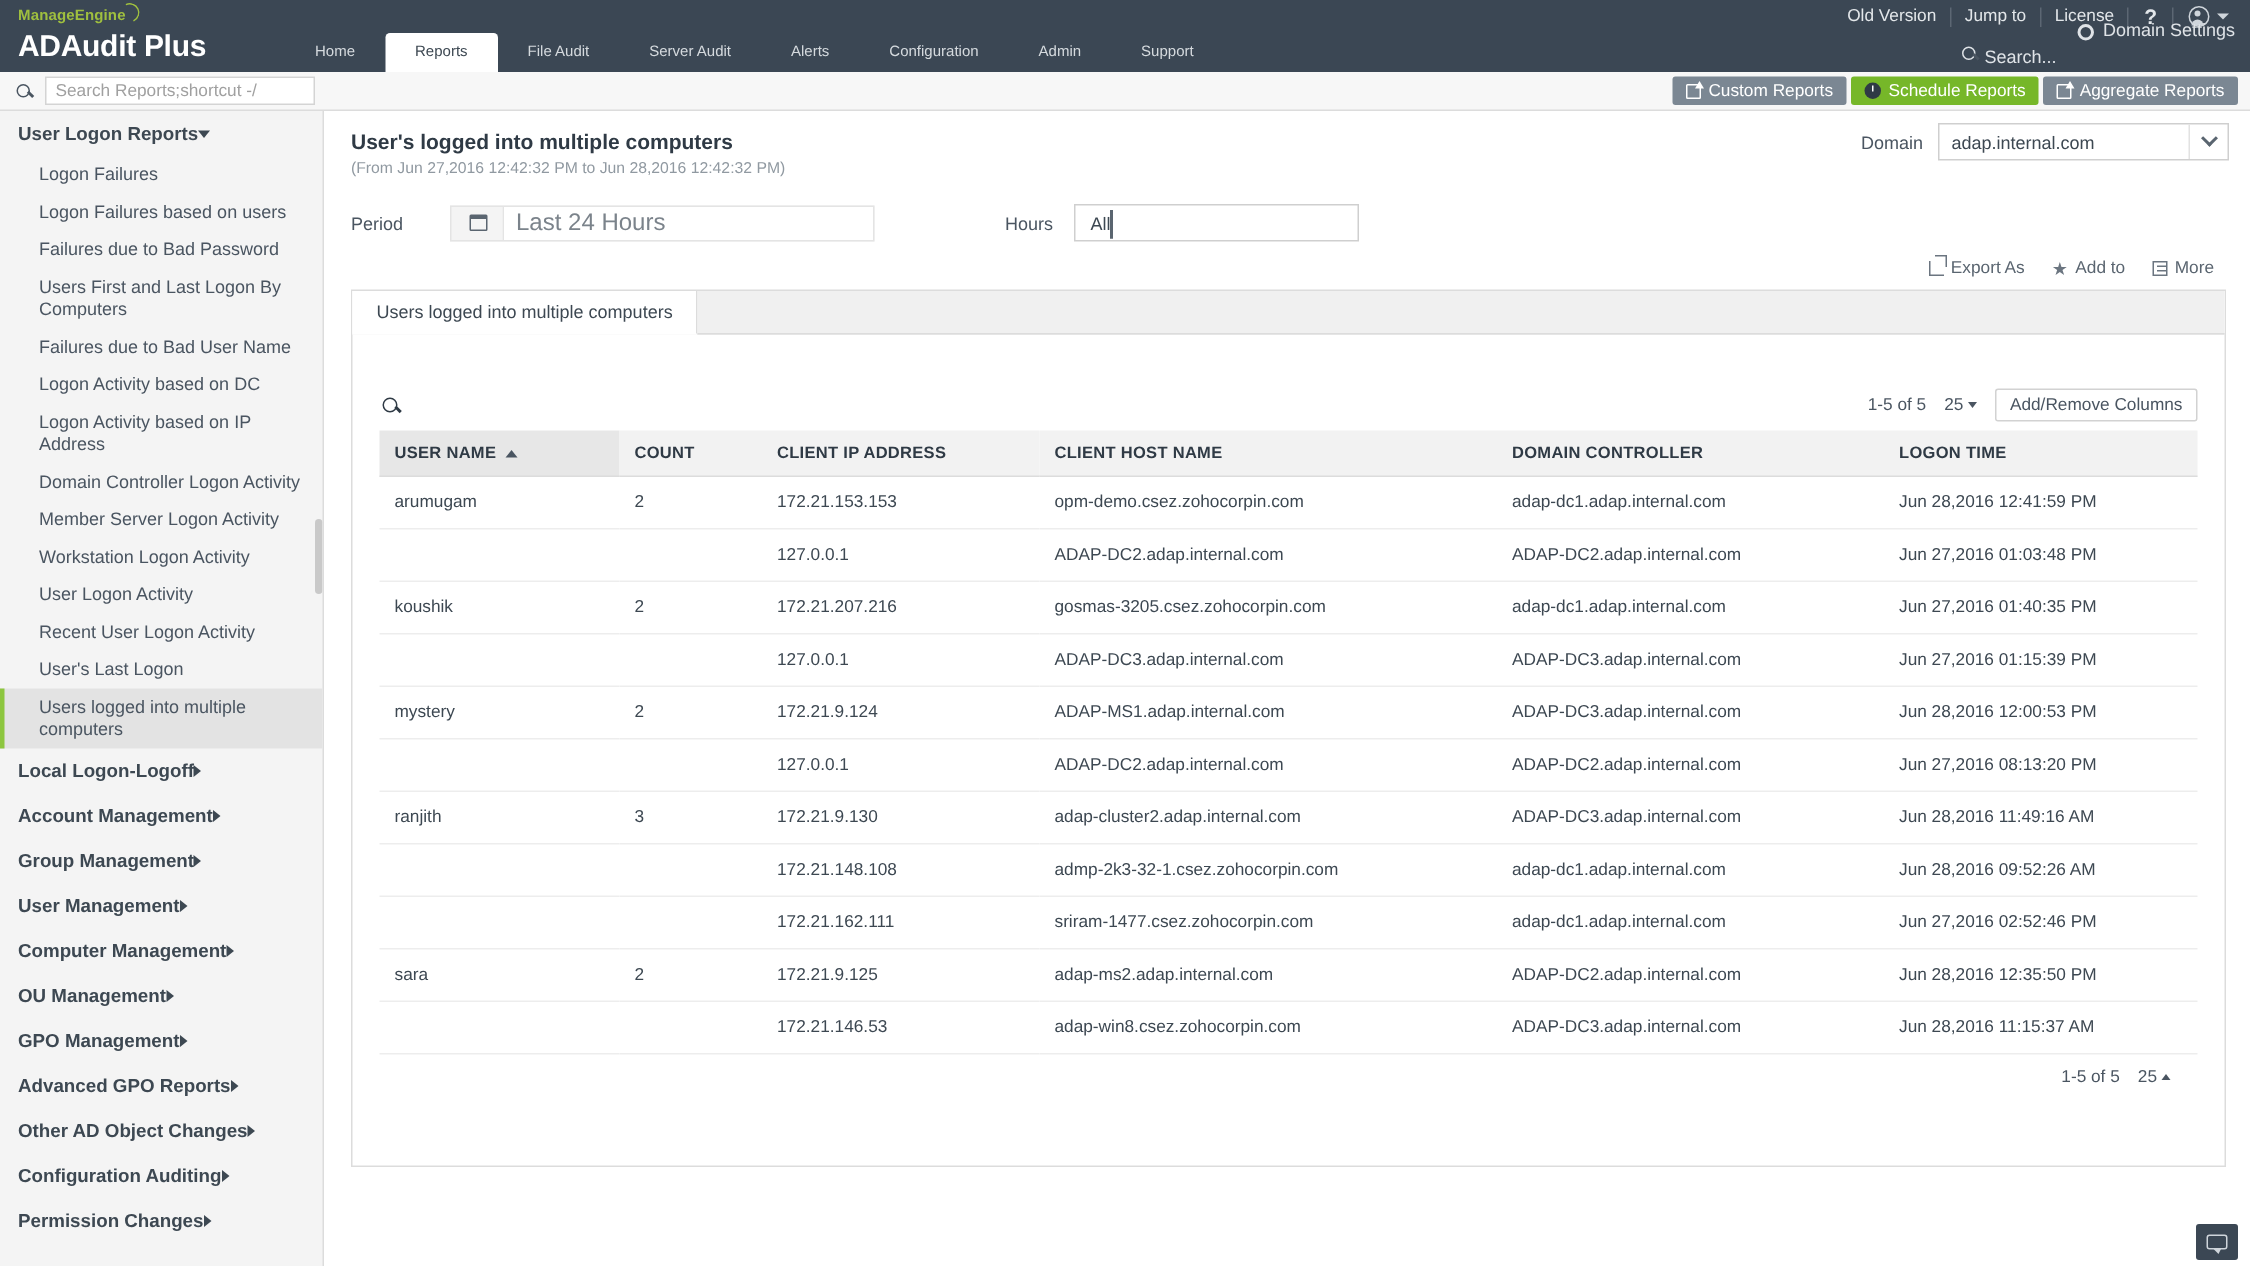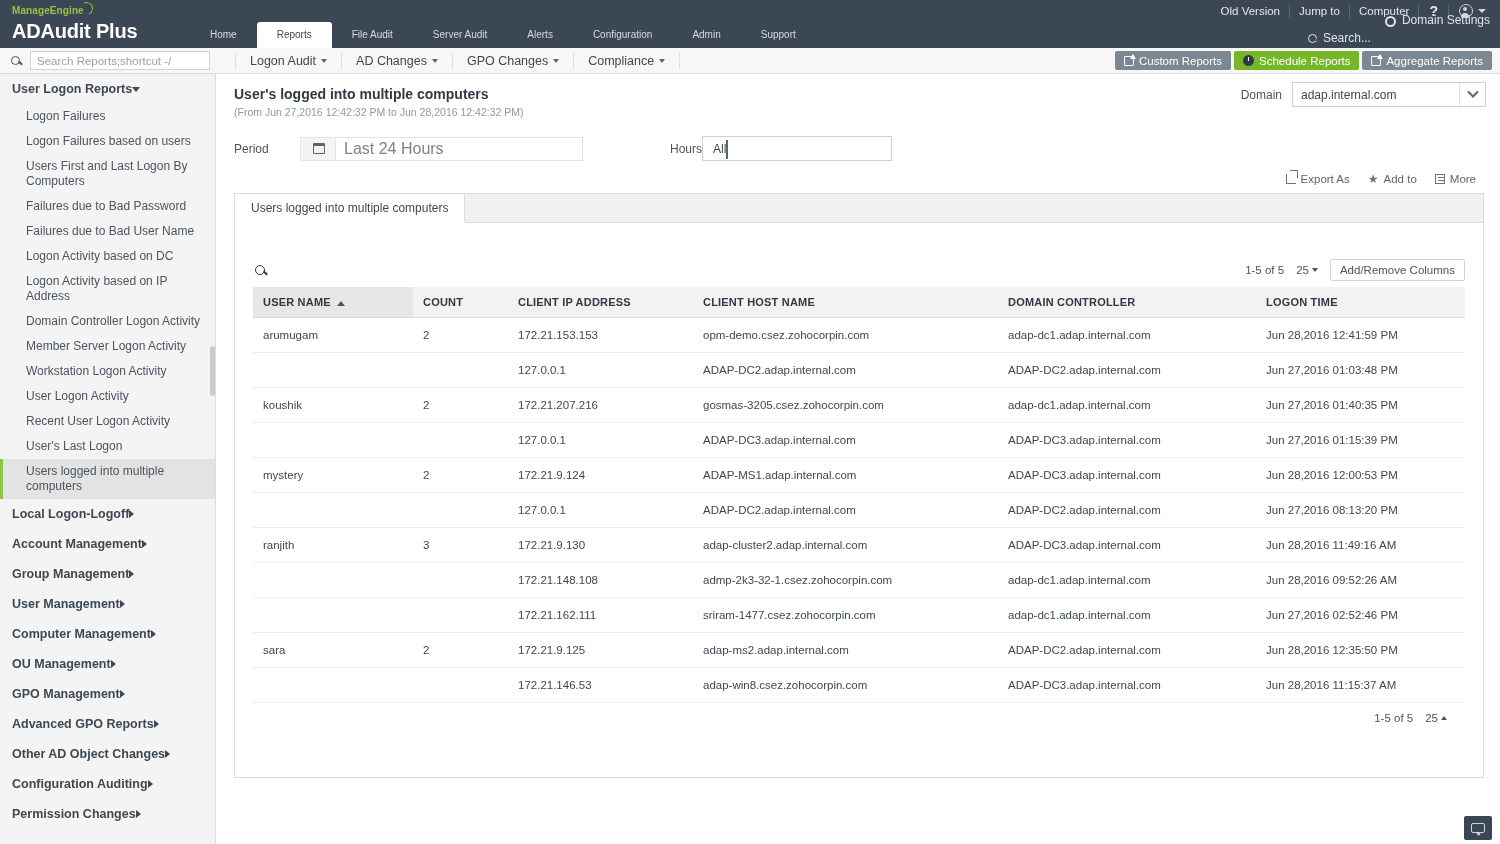--- a/index.html
+++ b/index.html
@@ -195,21 +195,21 @@
     display: flex; align-items: center;
   }
   .cal-icon {
     width: 12px; height: 11px; border: 1.4px solid #5a6570; border-top-width: 3.5px;
     margin: 0 10px 0 12px; flex: none; border-radius: 1px;
   }
   .period-val {
     font-size: 16px; color: #7b838b; background: #fff; height: 22px; line-height: 22px;
     flex: 1; padding-left: 8px; border-left: 1px solid #e4e4e4;
   }
-  .hours-label { font-size: 12px; color: #4a5561; margin-left: 87px; }
+  .hours-label { font-size: 12px; color: #4a5561; margin-left: 87px; margin-right: 14px; }
   .hours-select {
     width: 190px; height: 25px; border: 1px solid #cfcfcf; background: #fff;
     display: flex; align-items: center; position: relative;
   }
   .hours-select .val { font-size: 12px; color: #3d4852; padding-left: 10px; }
 
   
   .export-row {
     display: flex; align-items: center; justify-content: flex-end;
     gap: 18px; padding: 12px 24px 0 0; font-size: 11.5px; color: #5a6570;
@@ -319,21 +319,21 @@
   }
 </style>
 </head>
 <body>
 
 <div class="topbar">
   <span class="topbar-item">Old Version</span>
   <span class="topbar-sep"></span>
   <span class="topbar-item">Jump to</span>
   <span class="topbar-sep"></span>
-  <span class="topbar-item">Computer</span>
+  <span class="topbar-item">License</span>
   <span class="topbar-sep"></span>
   <span class="topbar-item topbar-q">?</span>
   <span class="topbar-sep"></span>
   <span class="avatar-wrap">
     <span class="avatar-circle"></span>
     <span class="caret-down"></span>
   </span>
 </div>
 
 <div class="navbar">
@@ -346,54 +346,36 @@
     <div class="nav-item active">Reports</div>
     <div class="nav-item">File Audit</div>
     <div class="nav-item">Server Audit</div>
     <div class="nav-item">Alerts</div>
     <div class="nav-item">Configuration</div>
     <div class="nav-item">Admin</div>
     <div class="nav-item">Support</div>
   </div>
 
   <div style="position:absolute;right:10px;bottom:3px;display:flex;align-items:center;gap:14px;">
-    <span style="display:flex;align-items:center;gap:6px;color:#dfe3e7;font-size:12px;cursor:pointer;margin-top:36px;">
+    <span style="display:flex;gap:6px;color:#dfe3e7;font-size:12px;cursor:pointer;margin-top:36px;">
       <span class="mag" style="border-color:#dfe3e7;"></span>
       <span>Search...</span>
     </span>
     <span style="display:flex;align-items:flex-end;gap:6px;color:#dfe3e7;font-size:12px;cursor:pointer;">
       <span style="width:11px;height:11px;border:2px solid #dfe3e7;border-radius:50%;"></span>
       <span>Domain Settings</span>
     </span>
   </div>
 </div>
 
 <div class="subbar">
   <div class="search-icon-box">
     <span class="mag"></span>
   </div>
   <input class="search-input" type="text" placeholder="Search Reports;shortcut -/" style="">
-  <div class="subnav">
-    <div class="subnav-item">
-      <span>Logon Audit</span>
-      <span class="mini-caret"></span>
-    </div>
-    <div class="subnav-item">
-      <span>AD Changes</span>
-      <span class="mini-caret"></span>
-    </div>
-    <div class="subnav-item">
-      <span>GPO Changes</span>
-      <span class="mini-caret"></span>
-    </div>
-    <div class="subnav-item">
-      <span>Compliance</span>
-      <span class="mini-caret"></span>
-    </div>
-  </div>
   <div class="btn-group">
     <div class="rep-btn">
       <span class="ricon"></span>
       <span>Custom Reports</span>
     </div>
     <div class="rep-btn green">
       <span class="clock-icon"></span>
       <span>Schedule Reports</span>
     </div>
     <div class="rep-btn">
@@ -406,22 +388,22 @@
 <div class="body-wrap">
 
   <div class="sidebar">
     <div class="side-group-head">
       <span>User Logon Reports</span>
       <span class="caret-dn"></span>
     </div>
 
     <div class="side-sub">Logon Failures</div>
     <div class="side-sub">Logon Failures based on users</div>
+    <div class="side-sub">Failures due to Bad Password</div>
     <div class="side-sub">Users First and Last Logon By Computers</div>
-    <div class="side-sub">Failures due to Bad Password</div>
     <div class="side-sub">Failures due to Bad User Name</div>
     <div class="side-sub">Logon Activity based on DC</div>
     <div class="side-sub">Logon Activity based on IP Address</div>
     <div class="side-sub">Domain Controller Logon Activity</div>
     <div class="side-sub">Member Server Logon Activity</div>
     <div class="side-sub">Workstation Logon Activity</div>
     <div class="side-sub">User Logon Activity</div>
     <div class="side-sub">Recent User Logon Activity</div>
     <div class="side-sub">User's Last Logon</div>
     <div class="side-sub selected">Users logged into multiple computers</div>

